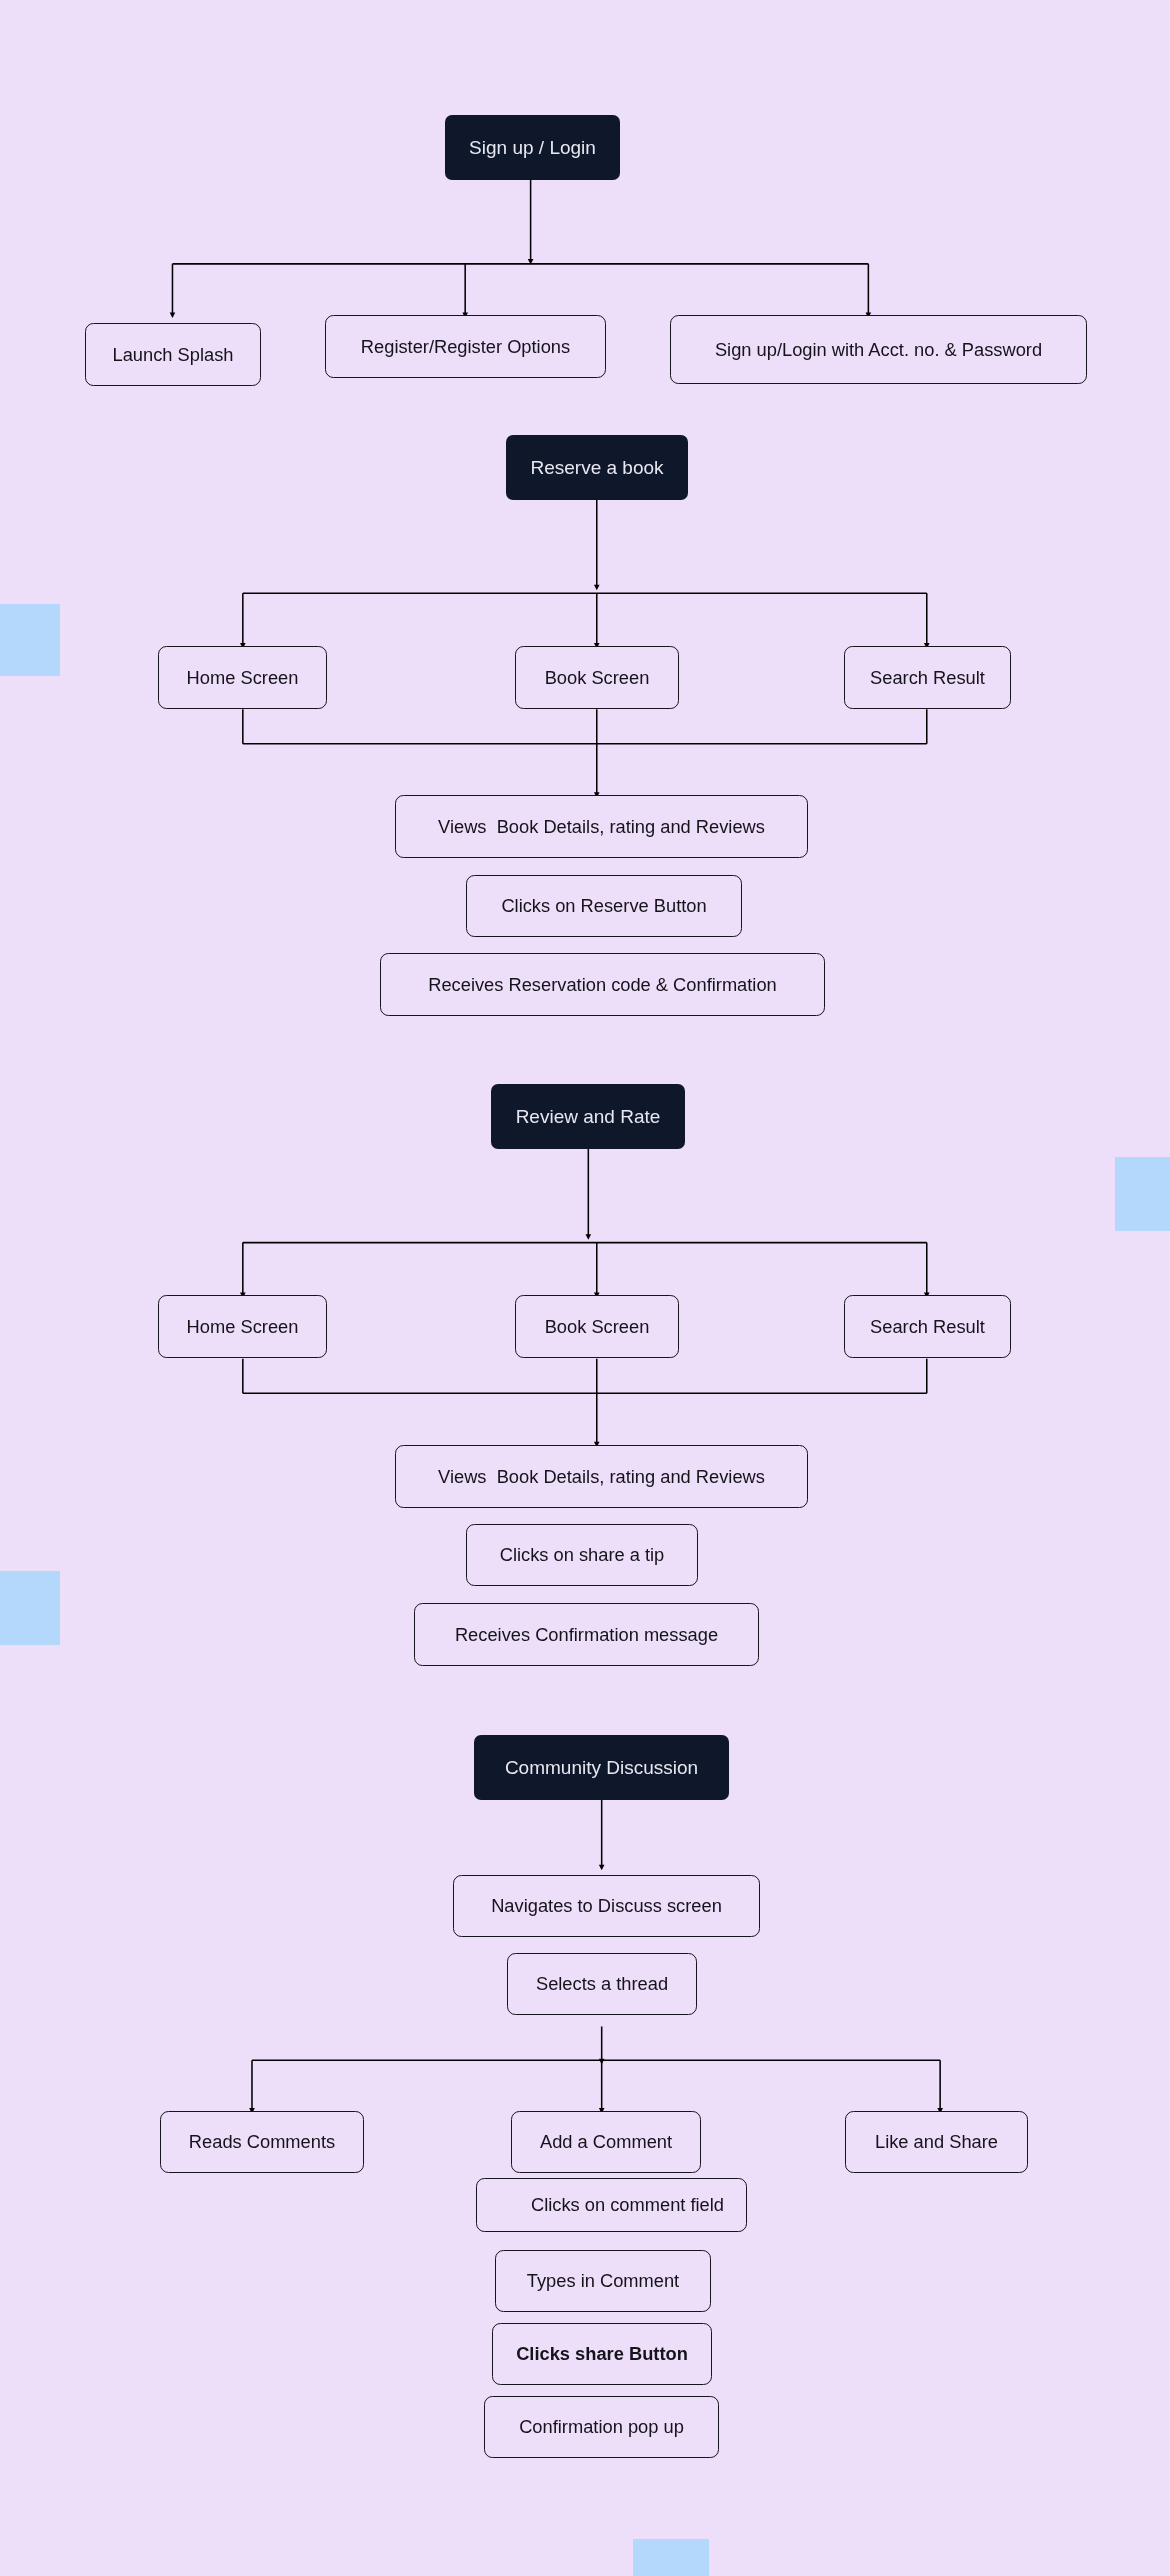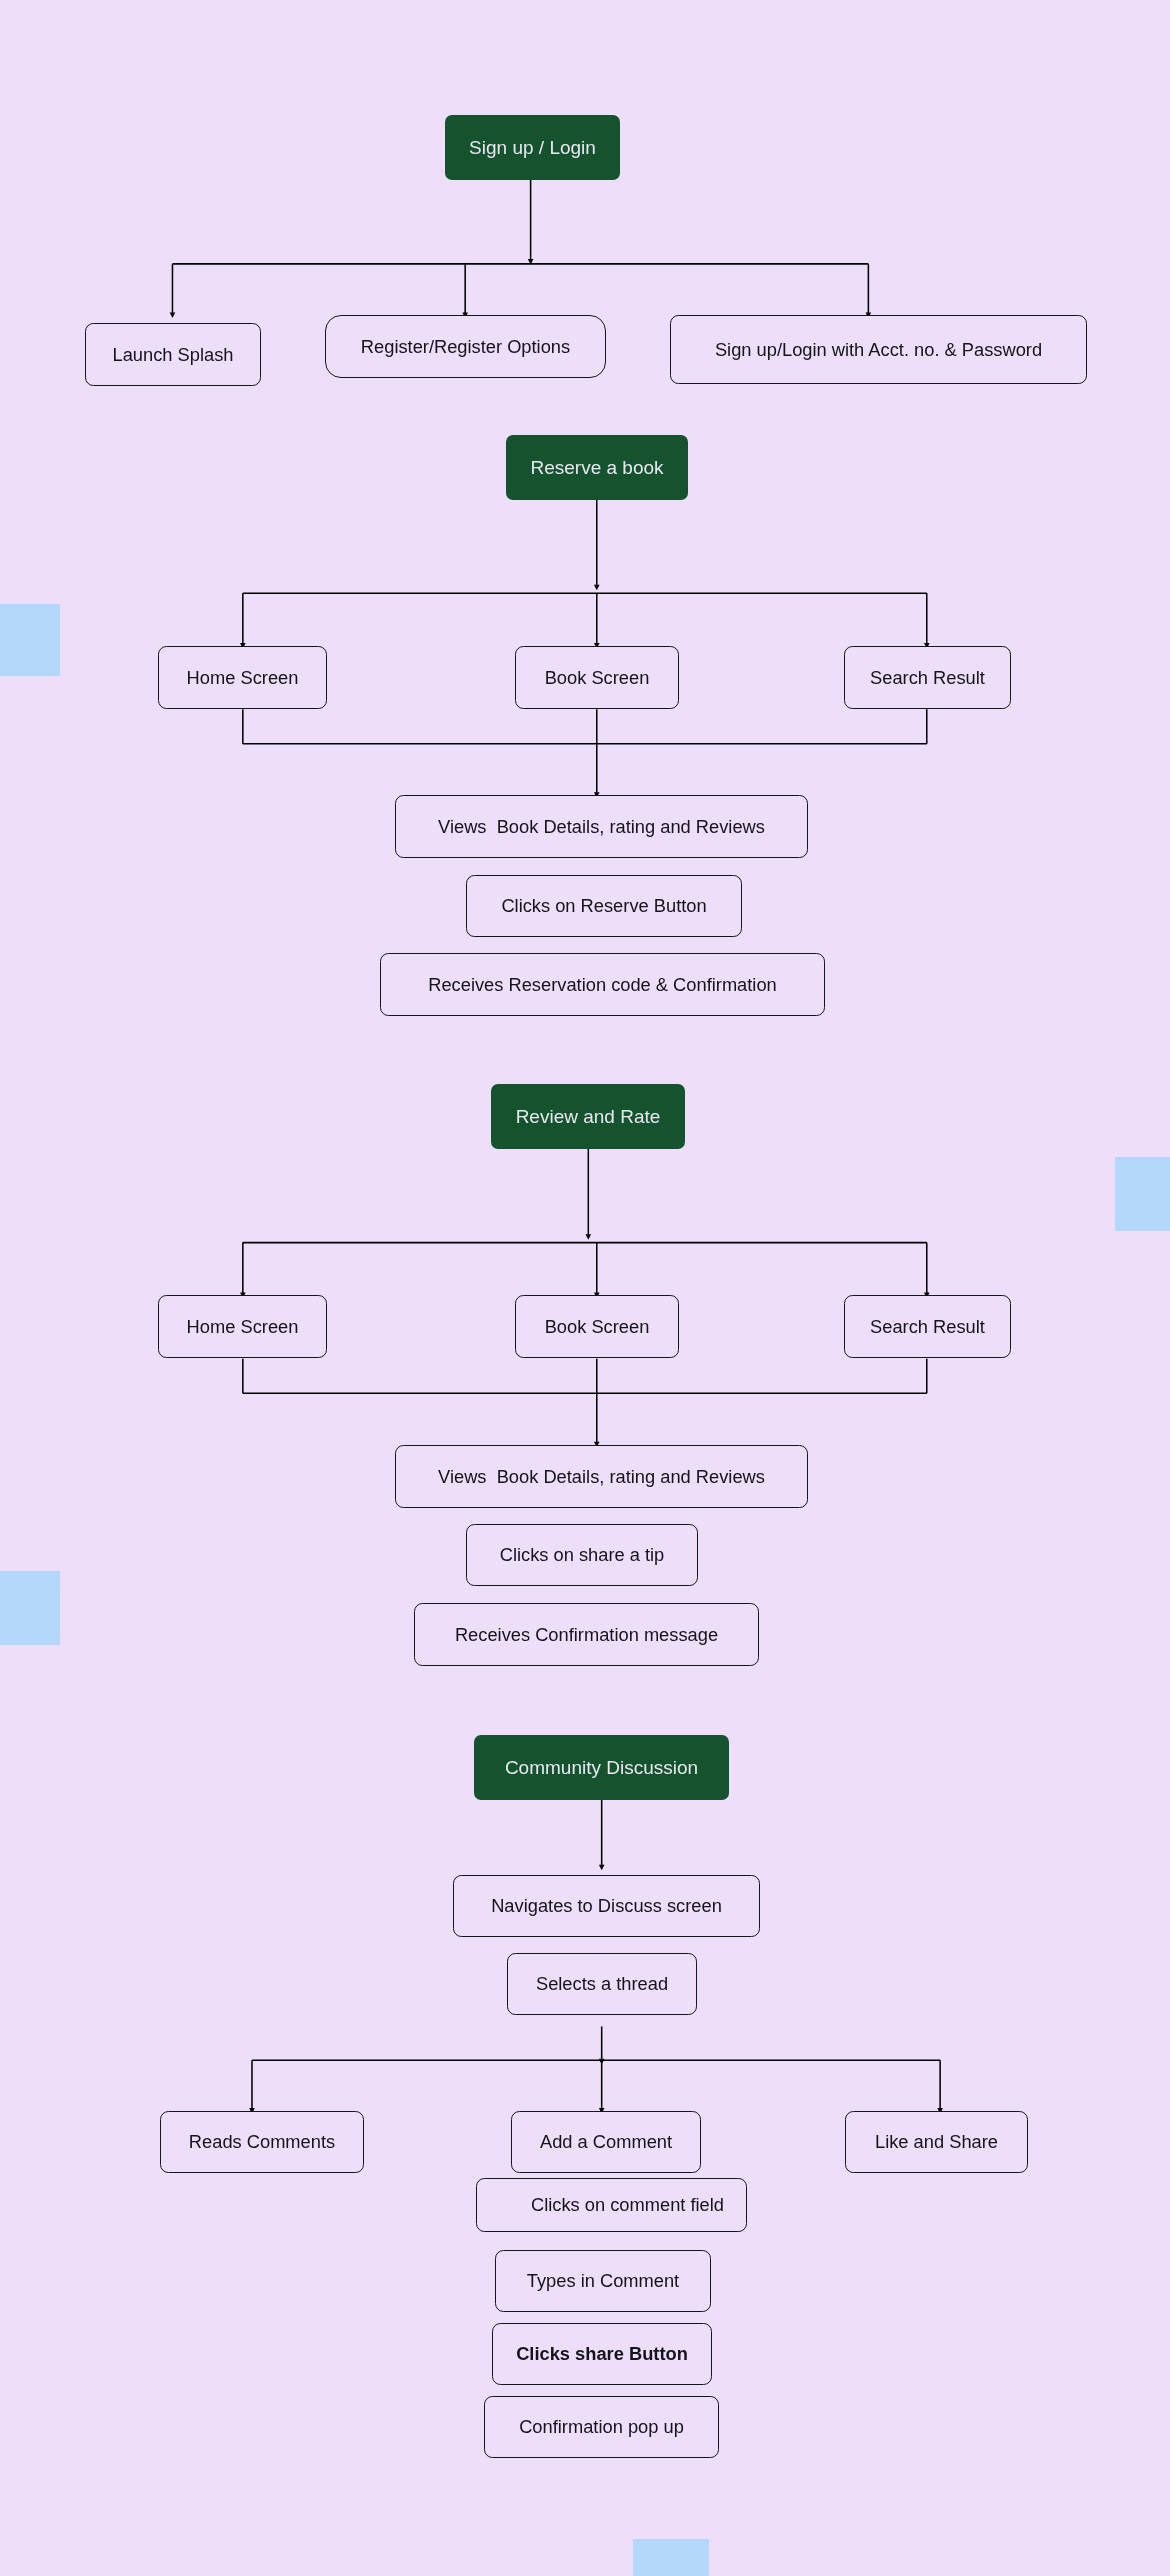--- a/index.html
+++ b/index.html
@@ -37,21 +37,21 @@
     position: absolute;
     box-sizing: border-box;
     display: flex;
     align-items: center;
     justify-content: center;
     text-align: center;
     line-height: 1.15;
     white-space: pre;
   }
   .node.primary {
-    background: #14532d;
+    background: #0f172a;
     color: #E8E8F2;
     border-radius: 7px;
     font-size: 19px;
     font-weight: 400;
     border: none;
   }
   .node.step {
     background: #EDDEFA;
     color: #15141A;
     border: 1.1px solid #16151B;
@@ -113,21 +113,21 @@
       <path d="M358,2928 L358,3000" marker-end="url(#ah)"></path>
       <path d="M855,2928 L855,3000" marker-end="url(#ah)"></path>
       <path d="M1336,2928 L1336,3000" marker-end="url(#ah)"></path>
     </g>
   </svg>
 
   <div class="node primary" style="left:445px; top:115px; width:175px; height:65px;">Sign up / Login</div>
 
   <div class="node step" style="left:85px; top:315px; width:176px; height:63px;margin-top:8px;">Launch Splash</div>
 
-  <div class="node step" style="left:325px; top:315px; width:281px; height:63px;border-radius:16px;">Register/Register Options</div>
+  <div class="node step" style="left:325px; top:315px; width:281px; height:63px;">Register/Register Options</div>
 
   <div class="node step" style="left:670px; top:315px; width:417px; height:69px;">Sign up/Login with Acct. no. &amp; Password</div>
 
   <div class="node primary" style="left:506px; top:435px; width:182px; height:65px;">Reserve a book</div>
 
   <div class="node step" style="left:158px; top:646px; width:169px; height:63px;">Home Screen</div>
 
   <div class="node step" style="left:515px; top:646px; width:164px; height:63px;">Book Screen</div>
 
   <div class="node step" style="left:844px; top:646px; width:167px; height:63px;">Search Result</div>

